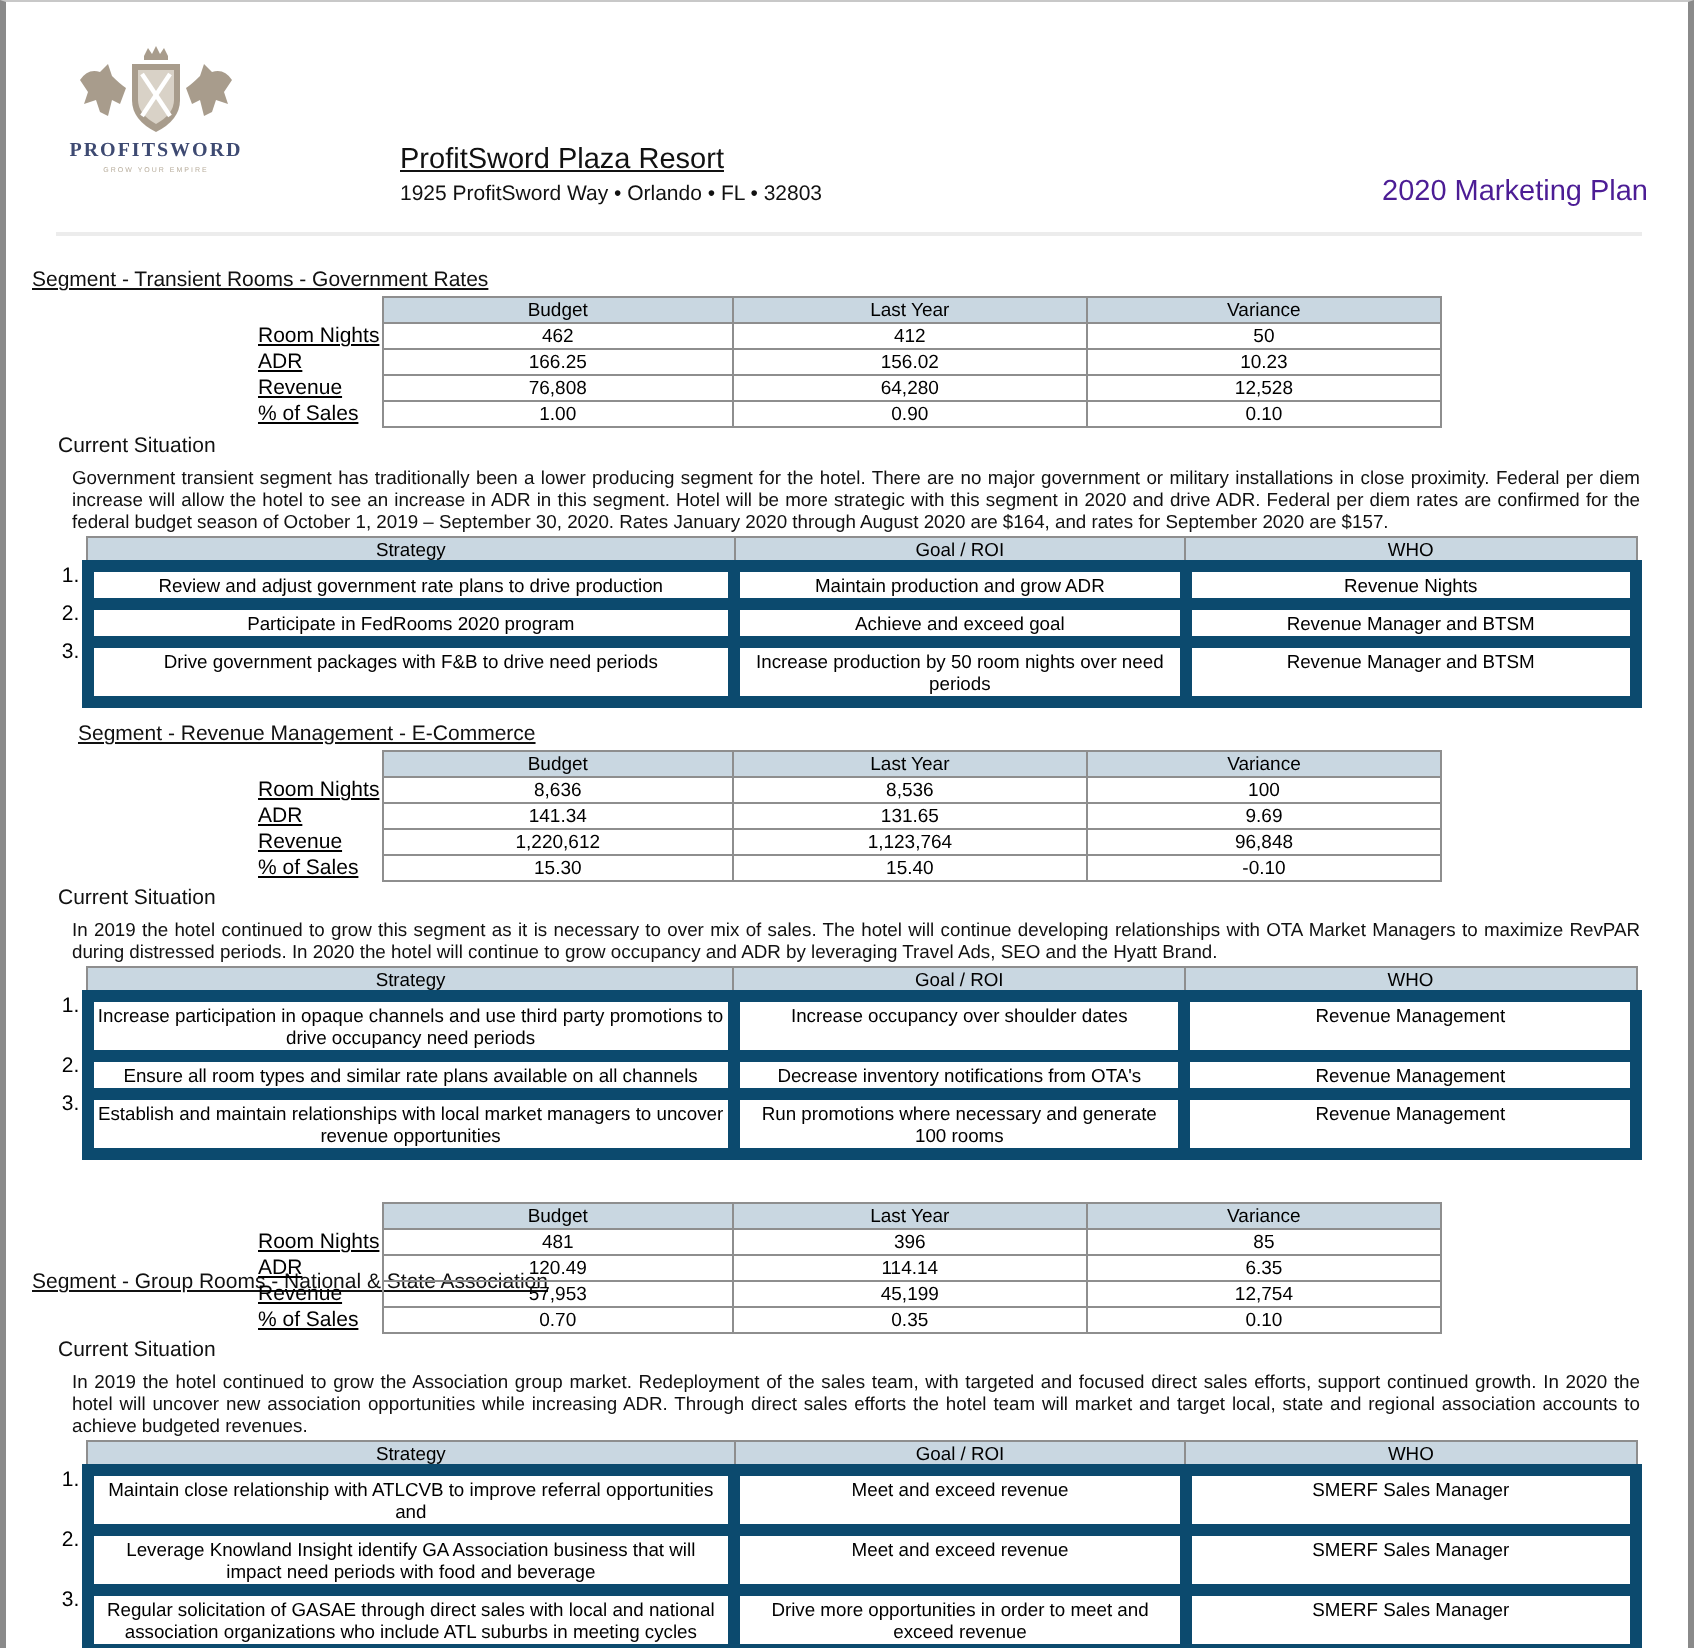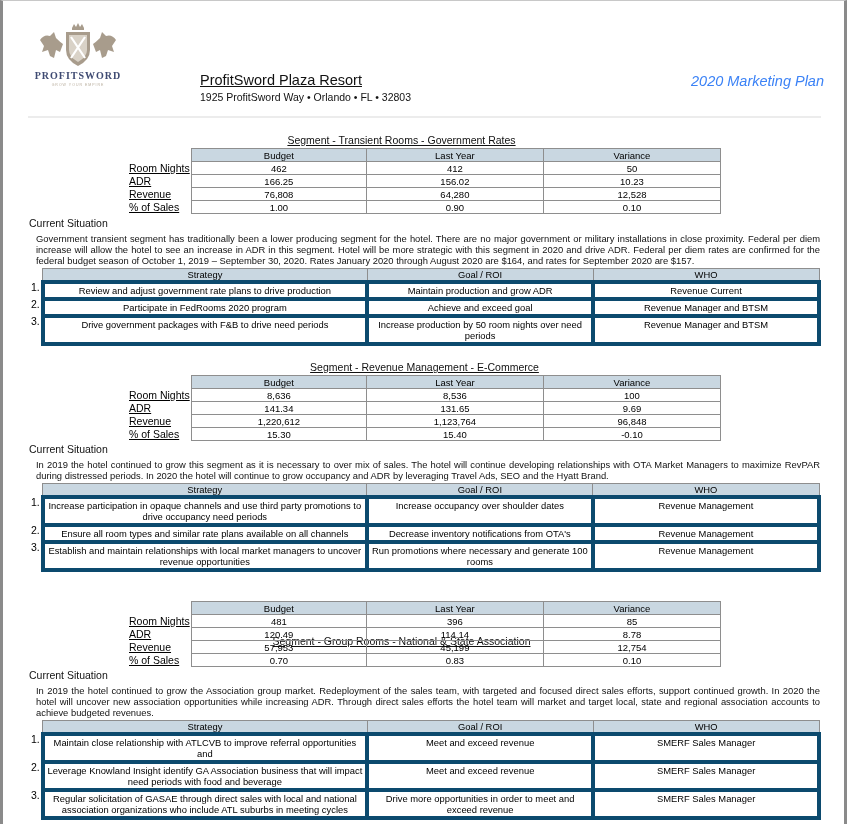--- a/index.html
+++ b/index.html
@@ -29,29 +29,29 @@
     position: absolute; left: 0; top: 61px; width: 96px; text-align: center;
     font-size: 3.5px; letter-spacing: 1px; color: #b8ad9c;
   }
   .hotel-name {
     position: absolute; left: 200px; top: 72px; font-size: 14.5px; color: #111; text-decoration: underline;
   }
   .hotel-address {
     position: absolute; left: 200px; top: 91px; font-size: 10.5px; color: #111;
   }
   .plan-title {
-    position: absolute; left: 691px; top: 73px; font-size: 14.5px; color: #3b82f6; font-style: italic;
+    position: absolute; left: 691px; top: 88px; font-size: 14.5px; color: #4c1d95;
   }
   .header-rule {
     position: absolute; left: 28px; top: 116px; width: 793px; height: 2px; background: #ececec;
   }
 
   .segment { position: absolute; left: 0; width: 849px; }
   .seg-title {
-    position: absolute; left: 0; width: 803px; text-align: center;
+    position: absolute; left: 16px; width: 803px; 
     font-size: 10.5px; text-decoration: underline; color: #111;
   }
   table.metrics {
     position: absolute; border-collapse: collapse; font-size: 9.5px;
   }
   table.metrics th {
     background: #c9d7e1; font-weight: normal; border: 1px solid #8e8e8e;
     height: 12px; padding: 0; 
   }
   table.metrics td {
@@ -70,21 +70,21 @@
     text-align: justify; color: #111;
   }
   table.strategy {
     position: absolute; left: 20px; border-collapse: collapse; font-size: 9.4px;
   }
   table.strategy th {
     background: #c9d7e1; font-weight: normal; border: 1px solid #8e8e8e;
     height: 11px; padding: 0; text-align: center;
   }
   table.strategy td {
-    border: 4px solid #0c4a6e; padding: 1px 2px; text-align: center; vertical-align: top;
+    border: 6px solid #0c4a6e; padding: 1px 2px; text-align: center; vertical-align: top;
     line-height: 11px;
   }
   table.strategy td.num, table.strategy th.num {
     border: none; background: transparent; text-align: right; padding: 0 1px 0 0;
     font-size: 10.5px; border-right: 1px solid #8e8e8e; width: 20px;
   }
 </style>
 </head>
 <body>
 
@@ -158,21 +158,21 @@
         <tr>
       <th class="num"></th>
       <th style="width:331px;">Strategy</th>
       <th style="width:230px;">Goal / ROI</th>
       <th style="width:230px;">WHO</th>
     </tr>
     <tr>
       <td class="num">1.</td>
       <td>Review and adjust government rate plans to drive production</td>
       <td>Maintain production and grow ADR</td>
-      <td>Revenue Current</td>
+      <td>Revenue Nights</td>
     </tr>
     <tr>
       <td class="num">2.</td>
       <td>Participate in FedRooms 2020 program</td>
       <td>Achieve and exceed goal</td>
       <td>Revenue Manager and BTSM</td>
     </tr>
     <tr>
       <td class="num">3.</td>
       <td>Drive government packages with F&amp;B to drive need periods</td>
@@ -264,32 +264,32 @@
     <tr>
       <td class="rowlabel">Room Nights</td>
       <td>481</td>
       <td>396</td>
       <td>85</td>
     </tr>
     <tr>
       <td class="rowlabel">ADR</td>
       <td>120.49</td>
       <td>114.14</td>
-      <td>8.78</td>
+      <td>6.35</td>
     </tr>
     <tr>
       <td class="rowlabel">Revenue</td>
       <td>57,953</td>
       <td>45,199</td>
       <td>12,754</td>
     </tr>
     <tr>
       <td class="rowlabel">% of Sales</td>
       <td>0.70</td>
-      <td>0.83</td>
+      <td>0.35</td>
       <td>0.10</td>
     </tr>
   </tbody>
     </table>
   <div class="cs-label" style="top:669px;">Current Situation</div>
   <div class="cs-text" style="top:685px;">In 2019 the hotel continued to grow the Association group market. Redeployment of the sales team, with targeted and focused direct sales efforts, support continued growth. In 2020 the hotel will uncover new association opportunities while increasing ADR. Through direct sales efforts the hotel team will market and target local, state and regional association accounts to achieve budgeted revenues.</div>
   <table class="strategy" style="top:720px; width:801px;">
     <tbody>
         <tr>
       <th class="num"></th>

